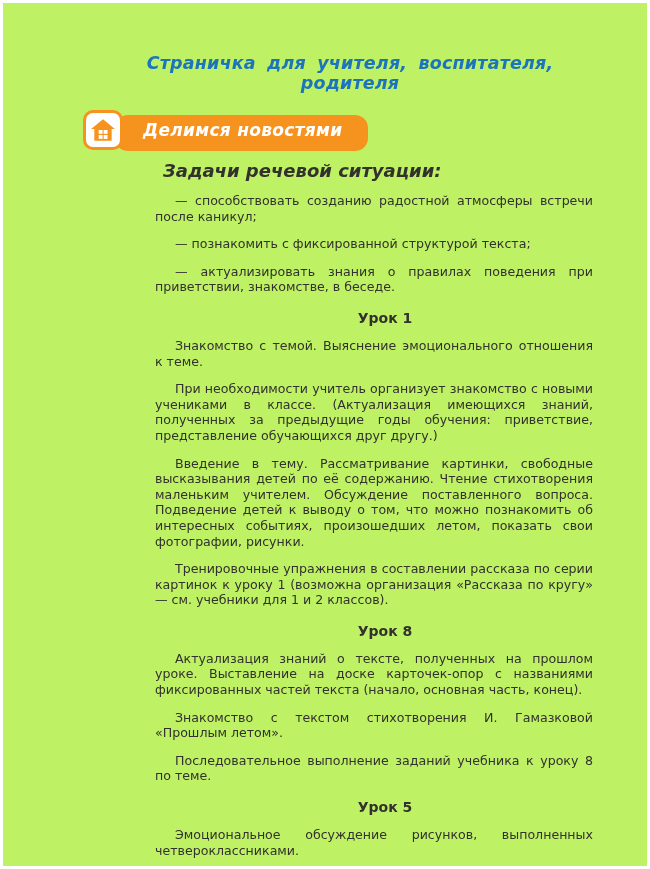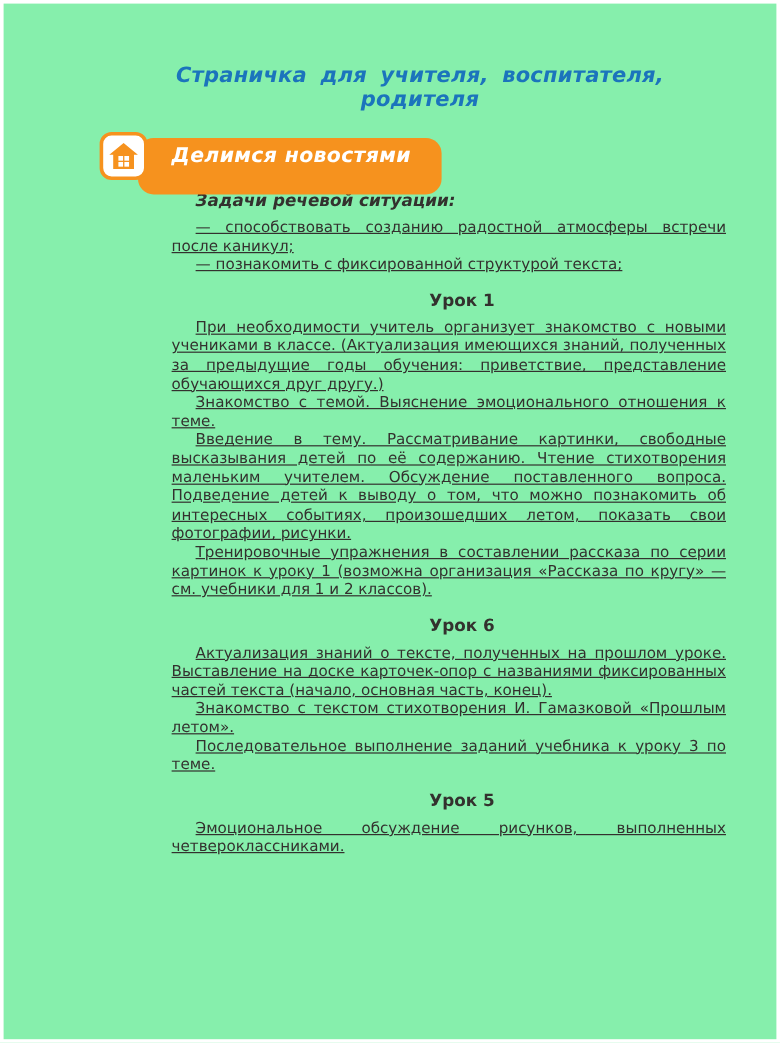--- a/index.html
+++ b/index.html
@@ -5,21 +5,21 @@
   html, body { margin: 0; padding: 0; }
   body {
     width: 650px; height: 869px;
     background: #ffffff;
     font-family: "DejaVu Sans", "Liberation Sans", sans-serif;
     position: relative;
   }
   .page {
     position: absolute;
     top: 3px; left: 3px; right: 3px; bottom: 3px;
-    background: #86efac;
+    background: #bef264;
     overflow: hidden;
   }
   .page-title {
     margin: 50px 40px 0 90px;
     text-align: center;
     color: #1b74bc;
     font-size: 17.5px;
     font-weight: bold;
     font-style: italic;
     word-spacing: 5px;
@@ -45,41 +45,40 @@
     position: absolute;
     left: 32px; top: 5px;
     height: 30px;
     line-height: 30px;
     background: #f6921e;
     border-radius: 13px;
     color: #ffffff;
     font-weight: bold;
     font-style: italic;
     font-size: 17px;
-    padding: 0 26px 17px 28px;
+    padding: 0 26px 6px 28px;
     letter-spacing: 0.3px;
   }
   .content {
     margin: 10px 42px 0 140px;
     color: #33312e;
   }
   .tasks-heading {
-    font-size: 14px;
+    font-size: 18px;
     font-weight: bold;
     font-style: italic;
     margin: 10px 0 5px 0;
     text-indent: 20px;
   }
   .task-item, .body-paragraph {
-    margin: 0;
+    margin: 12px;
     font-size: 12.6px;
     line-height: 15.6px;
     text-align: justify;
     text-indent: 20px;
-    text-decoration: underline;
   }
   .lesson-heading {
     font-size: 14px;
     font-weight: bold;
     margin: 15px 0 6px 0;
     text-indent: 22px;
     text-align: center;
   }
 </style>
 </head>
@@ -100,29 +99,30 @@
       </svg>
     </div>
     <div class="banner-pill">Делимся новостями</div>
   </div>
 
   <div class="content">
     <h2 class="tasks-heading">Задачи речевой ситуации:</h2>
     <div id="tasks">
         <p class="task-item">— способствовать созданию радостной атмосферы встречи после каникул;</p>
         <p class="task-item">— познакомить с фиксированной структурой текста;</p>
+        <p class="task-item">— актуализировать знания о правилах поведения при приветствии, знакомстве, в беседе.</p>
       </div>
     <div id="sections">
         <h3 class="lesson-heading">Урок 1</h3>
+        <p class="body-paragraph">Знакомство с темой. Выяснение эмоционального отношения к теме.</p>
         <p class="body-paragraph">При необходимости учитель организует знакомство с новыми учениками в классе. (Актуализация имеющихся знаний, полученных за предыдущие годы обучения: приветствие, представление обучающихся друг другу.)</p>
-        <p class="body-paragraph">Знакомство с темой. Выяснение эмоционального отношения к теме.</p>
         <p class="body-paragraph">Введение в тему. Рассматривание картинки, свободные высказывания детей по её содержанию. Чтение стихотворения маленьким учителем. Обсуждение поставленного вопроса. Подведение детей к выводу о том, что можно познакомить об интересных событиях, произошедших летом, показать свои фотографии, рисунки.</p>
         <p class="body-paragraph">Тренировочные упражнения в составлении рассказа по серии картинок к уроку 1 (возможна организация «Рассказа по кругу» — см. учебники для 1 и 2 классов).</p>
-        <h3 class="lesson-heading">Урок 6</h3>
+        <h3 class="lesson-heading">Урок 8</h3>
         <p class="body-paragraph">Актуализация знаний о тексте, полученных на прошлом уроке. Выставление на доске карточек-опор с названиями фиксированных частей текста (начало, основная часть, конец).</p>
         <p class="body-paragraph">Знакомство с текстом стихотворения И. Гамазковой «Прошлым летом».</p>
-        <p class="body-paragraph">Последовательное выполнение заданий учебника к уроку 3 по теме.</p>
+        <p class="body-paragraph">Последовательное выполнение заданий учебника к уроку 8 по теме.</p>
         <h3 class="lesson-heading">Урок 5</h3>
         <p class="body-paragraph">Эмоциональное обсуждение рисунков, выполненных четвероклассниками.</p>
       </div>
   </div>
 
 </div>
 
 </body></html>

